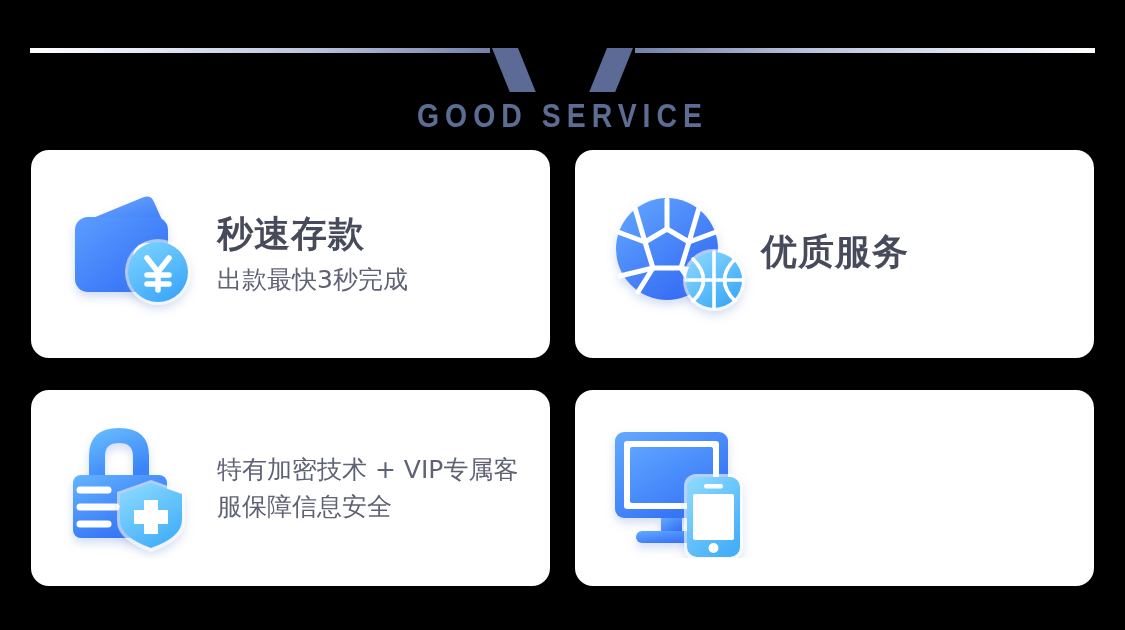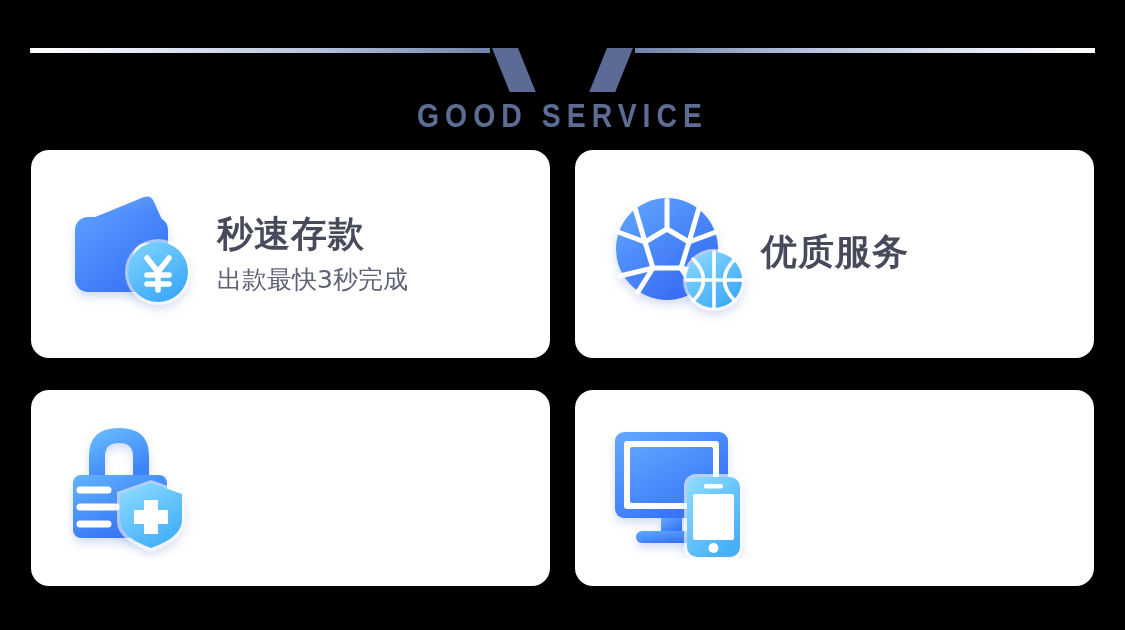--- a/index.html
+++ b/index.html
@@ -277,20 +277,21 @@
             </g>
           </g>
           <g filter="url(#sh-lock)">
             <path d="M90 62 L124 74 L124 103 Q124 122 90 134 Q56 122 56 103 L56 74 Z" fill="#ffffff" opacity="0.55"></path>
             <path d="M90 65 L121 76 L121 102 Q121 119 90 130 Q59 119 59 102 L59 76 Z" fill="url(#g-shd)"></path>
             <path d="M83 82 L97 82 L97 92 L107 92 L107 106 L97 106 L97 116 L83 116 L83 106 L73 106 L73 92 L83 92 Z" fill="#ffffff"></path>
           </g>
         </svg>
       </div>
       <div class="card-text">
+        <div class="card-desc">特有加密技术 + VIP专属客服保障信息安全</div>
       </div>
     </div>
 
     <div class="card">
       <div class="card-icon">
         <svg class="icon-svg" viewBox="0 0 150 140" xmlns="http://www.w3.org/2000/svg">
           <defs>
             <linearGradient id="g-mon" x1="0" y1="0" x2="0.8" y2="1">
               <stop offset="0" stop-color="#63aaff"></stop>
                 <stop offset="1" stop-color="#2f6bf5"></stop>

